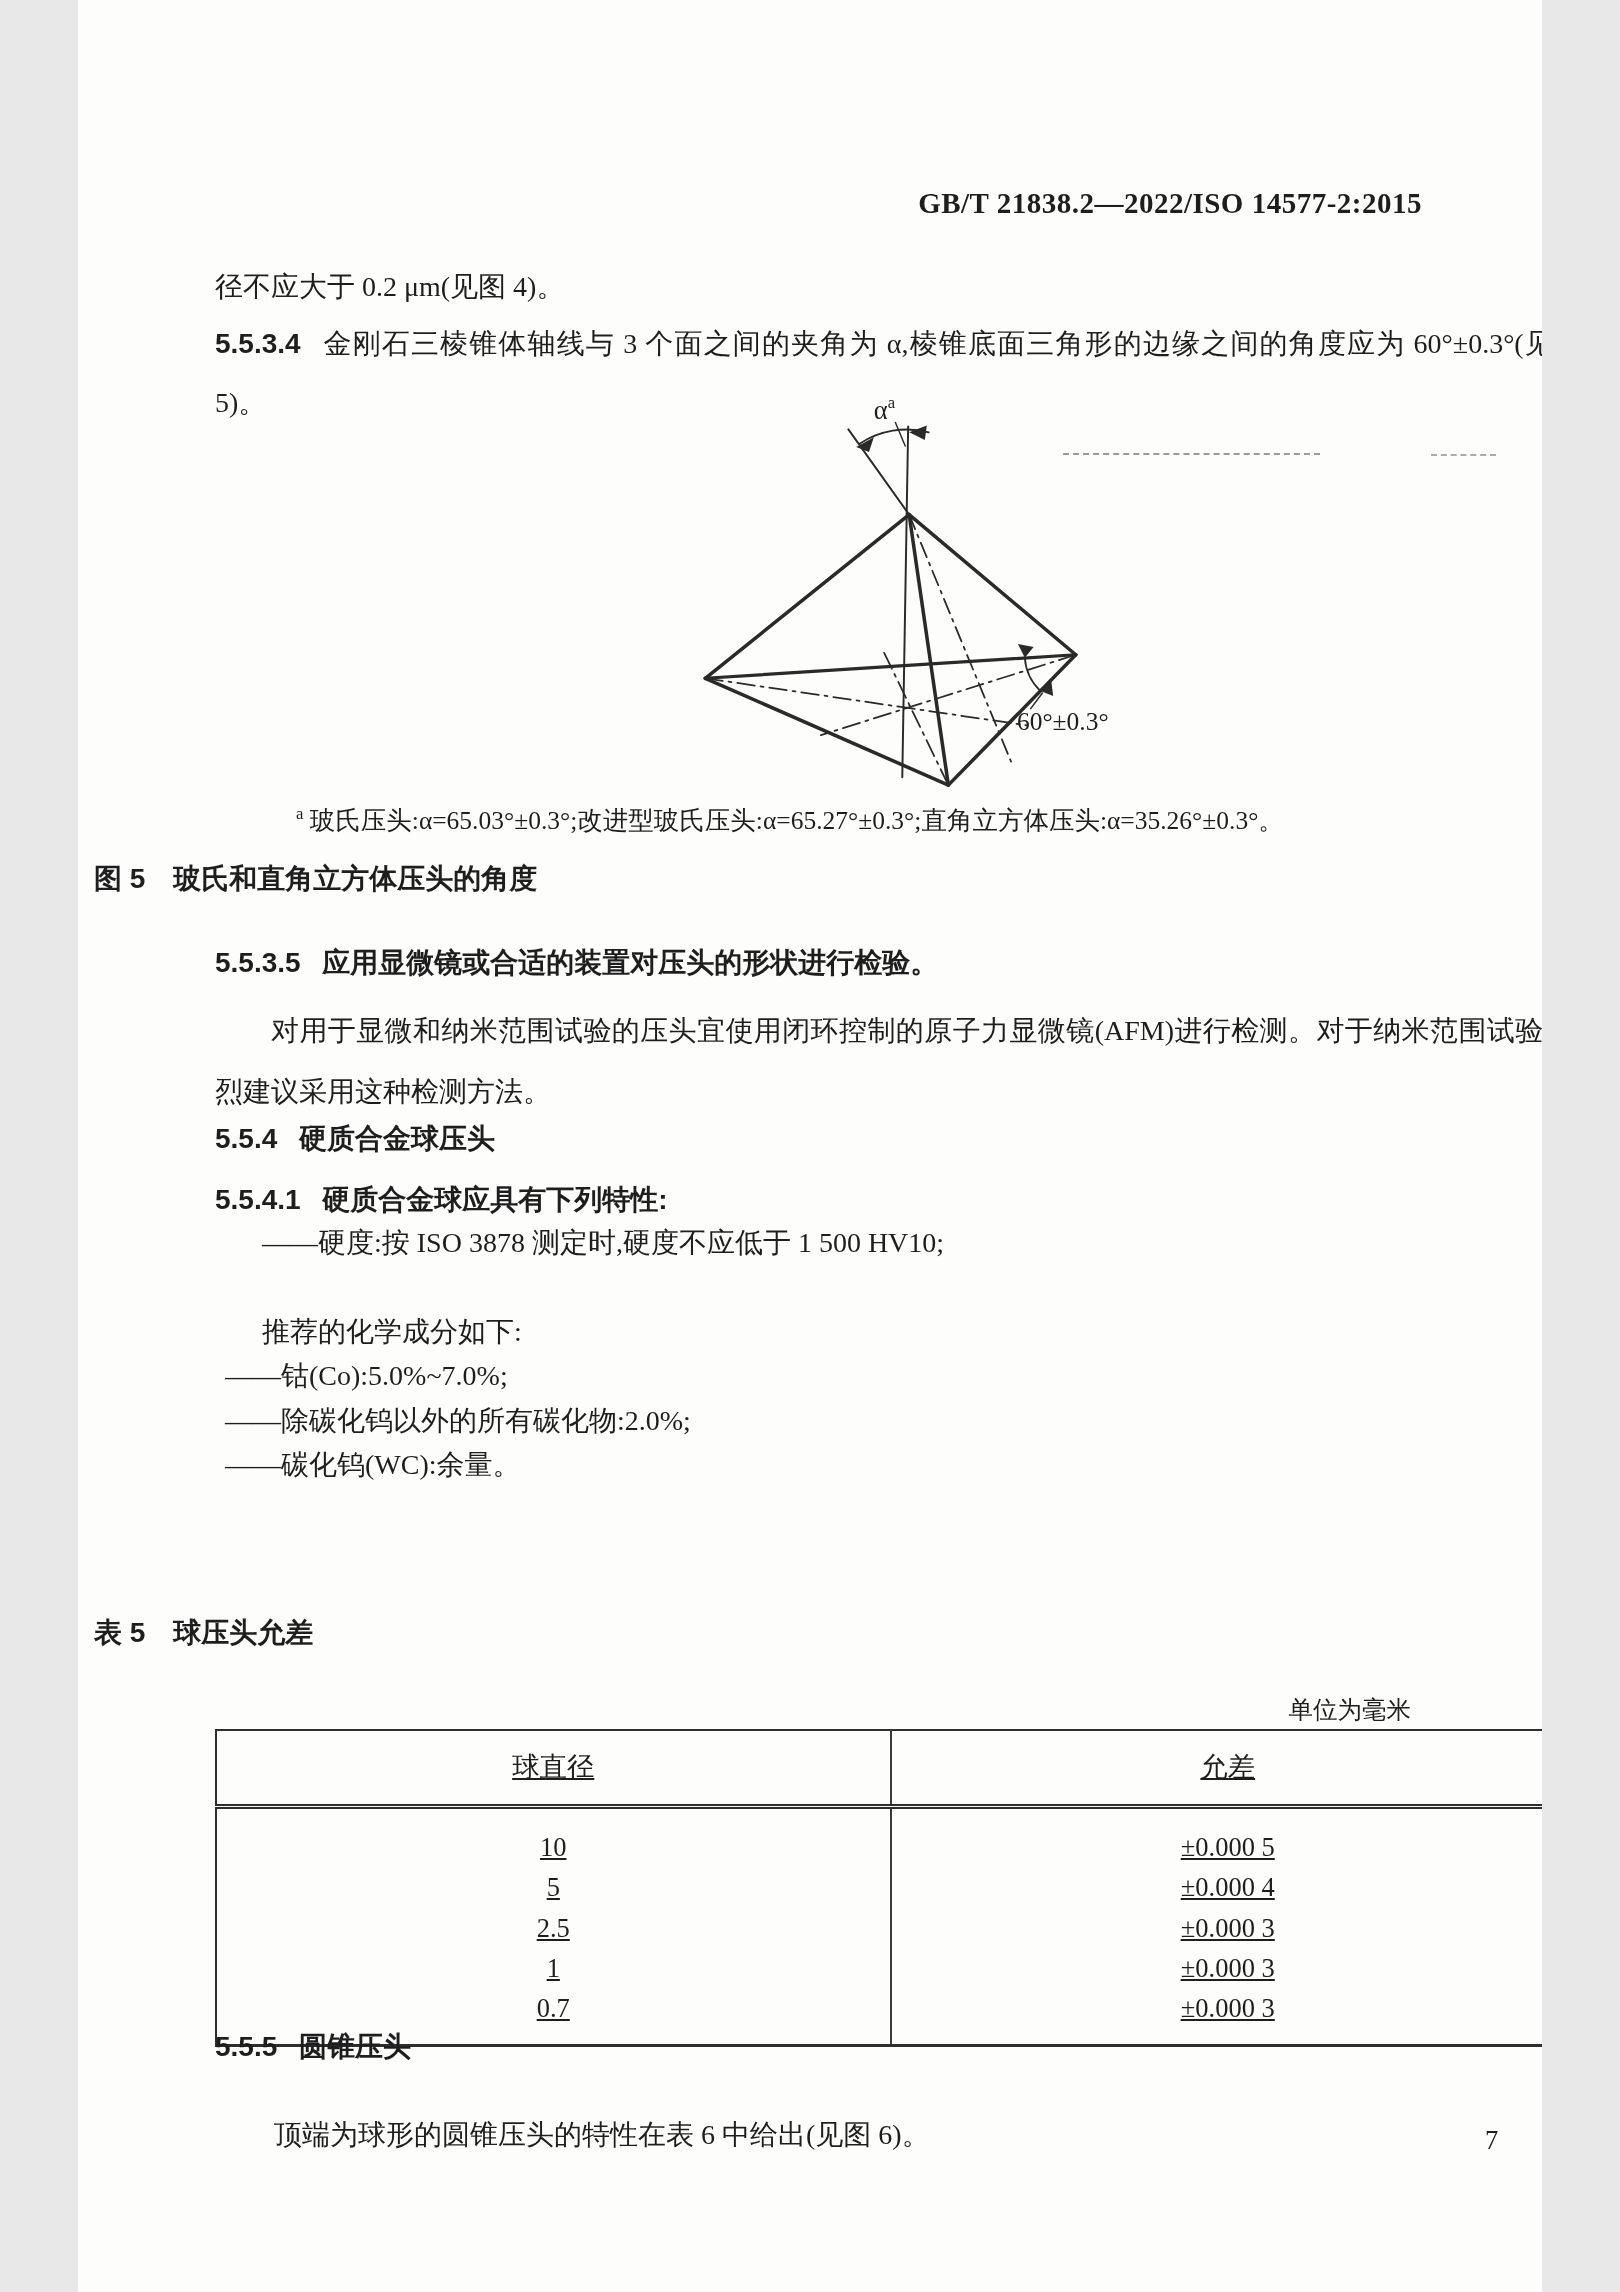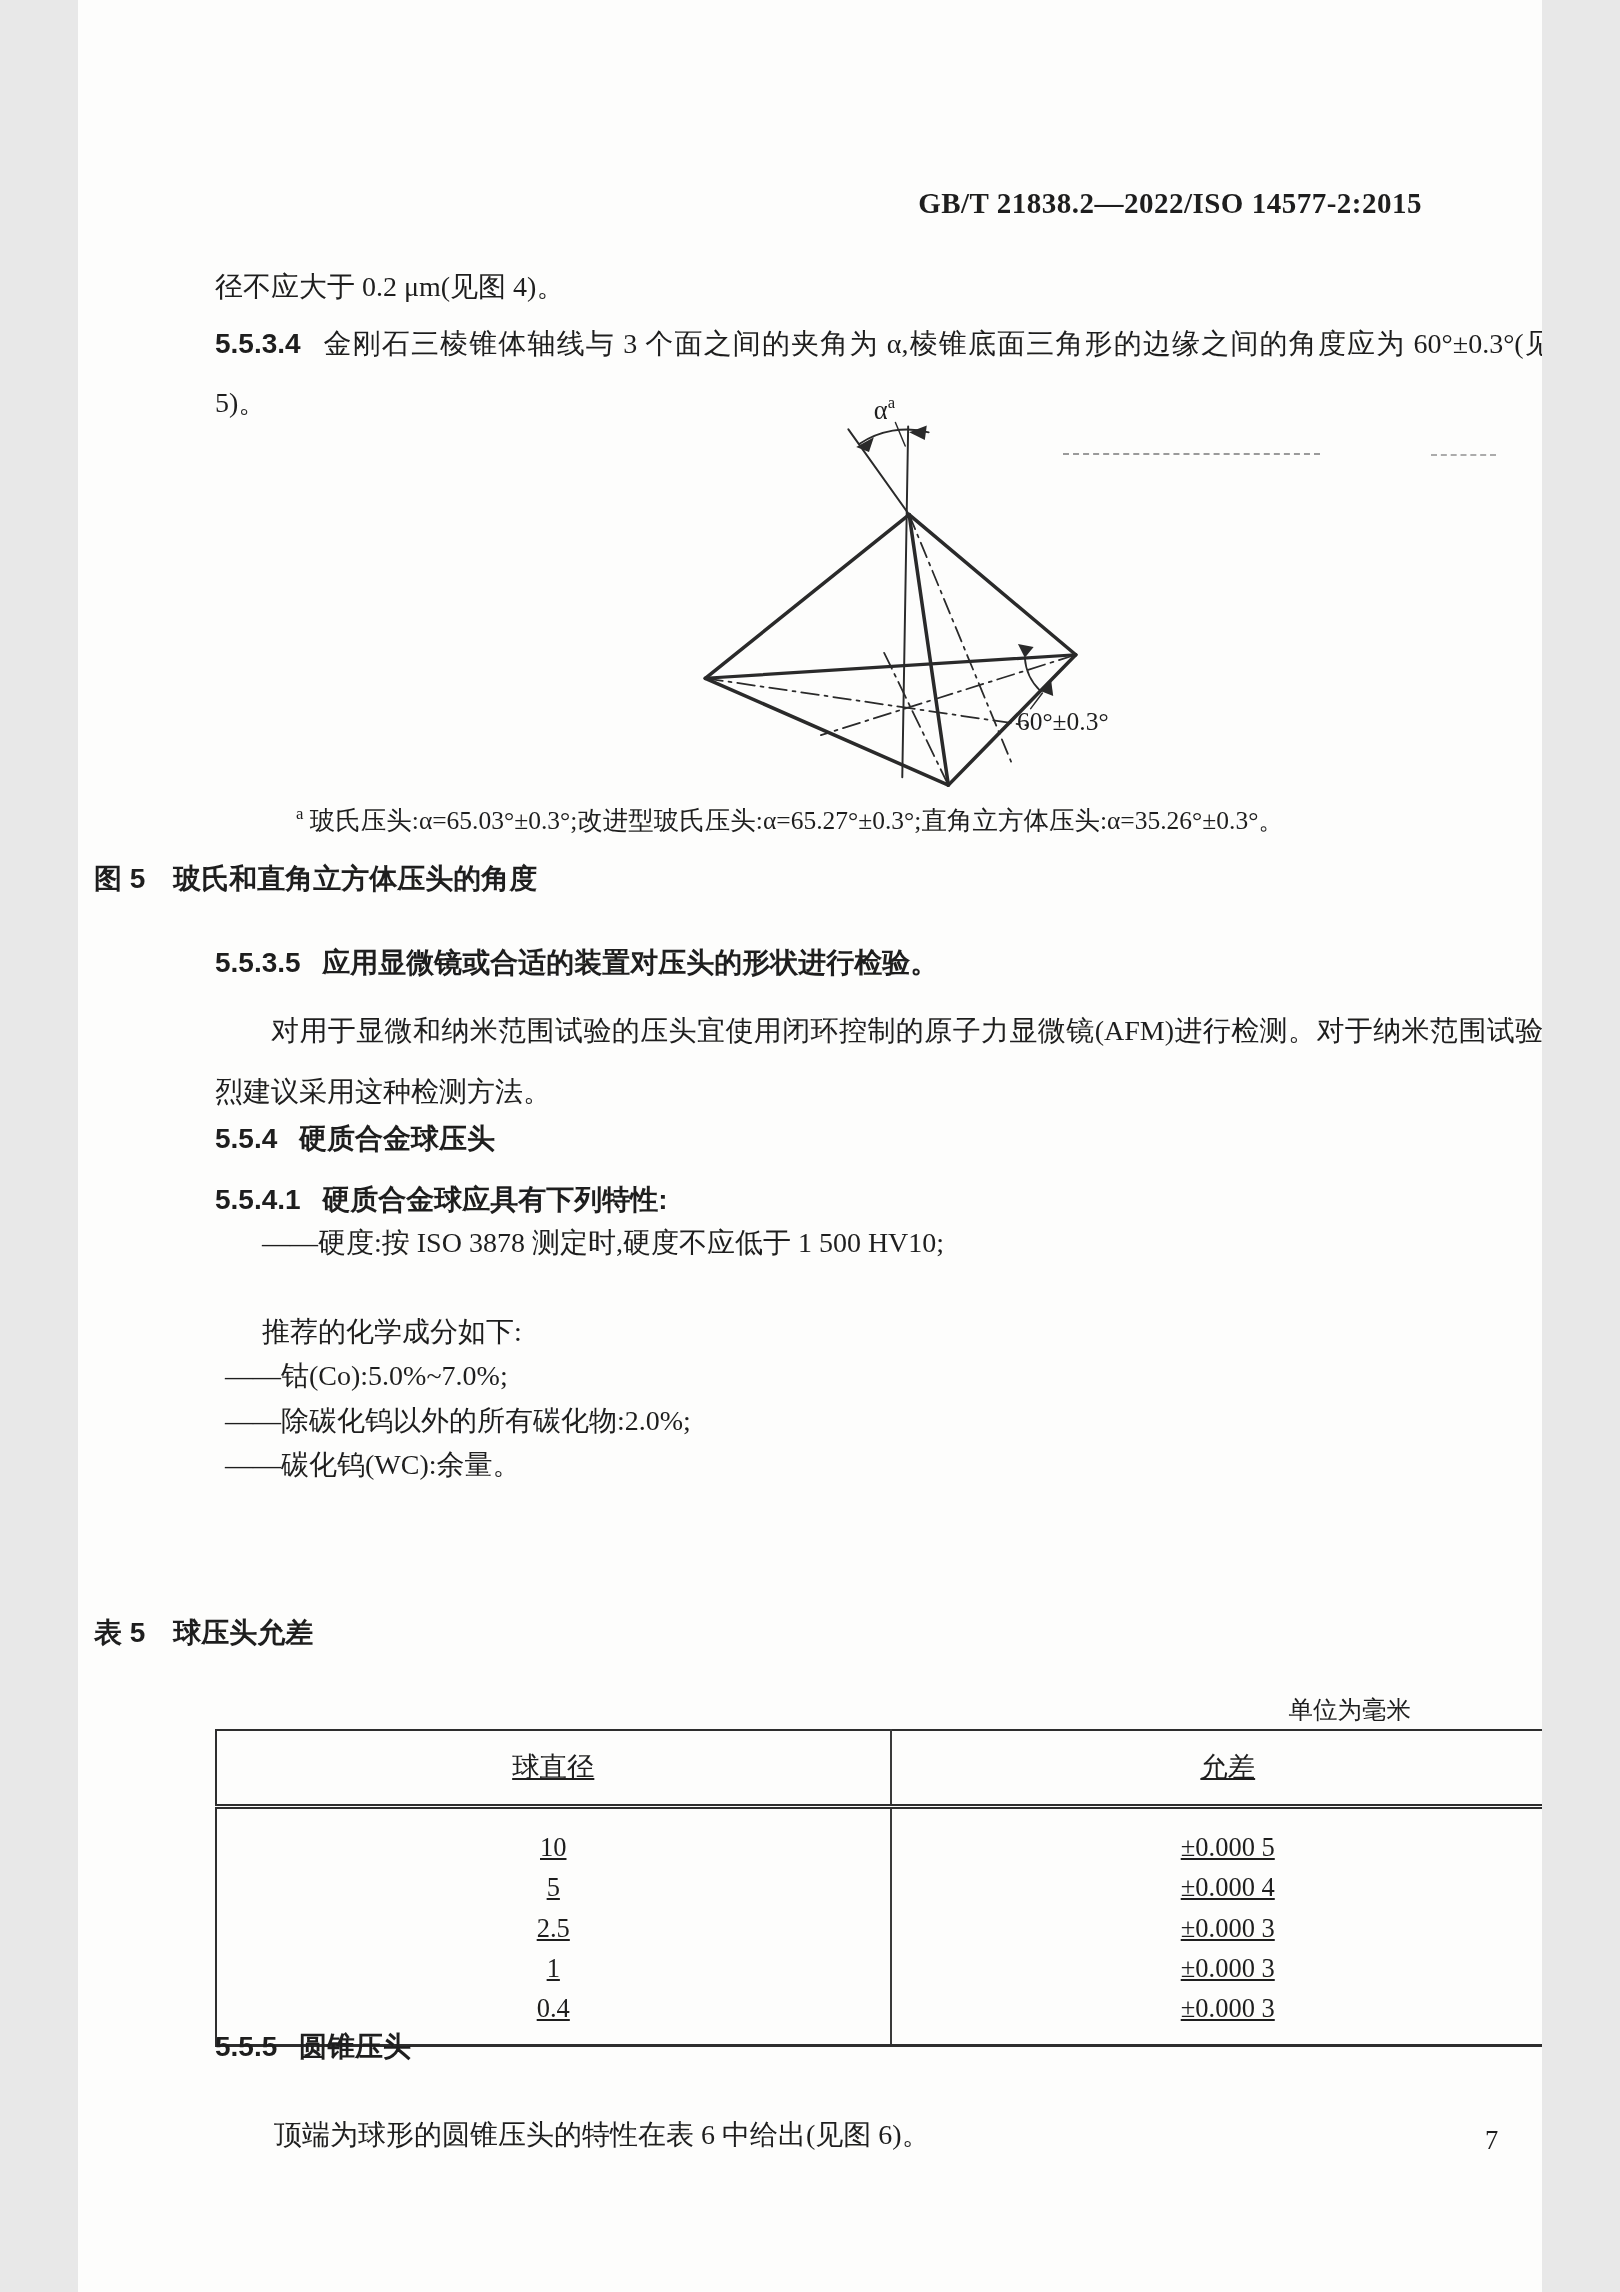--- a/index.html
+++ b/index.html
@@ -161,21 +161,21 @@
       </tr>
       <tr>
         <td>2.5</td>
         <td class="c2">±0.000 3</td>
       </tr>
       <tr>
         <td>1</td>
         <td class="c2">±0.000 3</td>
       </tr>
       <tr>
-        <td>0.4</td>
+        <td>0.7</td>
         <td class="c2">±0.000 3</td>
       </tr>
       <tr class="spb">
           <td></td>
           <td class="c2"></td>
         </tr>
     </tbody>
   </table>
 
   <div class="abs pos-c555">

